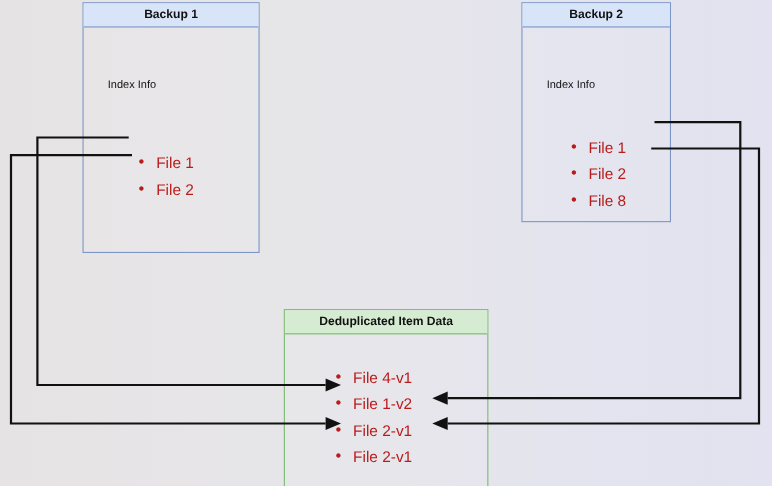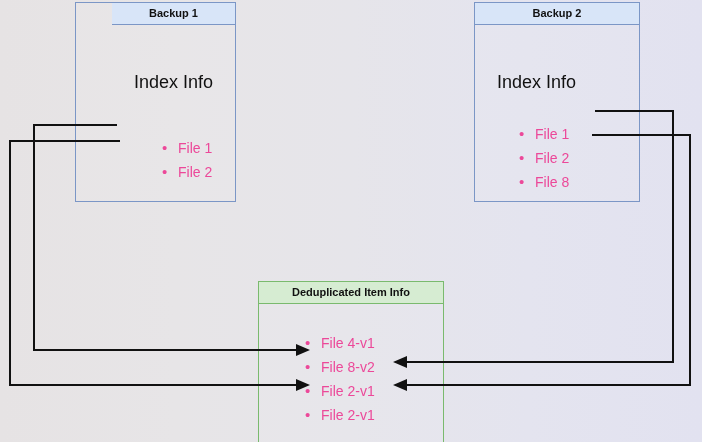--- a/index.html
+++ b/index.html
@@ -45,33 +45,33 @@
     background: #d8e5f8;
     border-bottom-color: #7b96c6;
   }
   .box-green { border-color: #7aba6e; }
   .box-green .box-header {
     background: #d6ecd2;
     border-bottom-color: #7aba6e;
   }
   .index-label {
     position: absolute;
-    font-size: 18px;
+    font-size: 10px;
     color: #111111;
     white-space: nowrap;
   }
   .file-list {
     position: absolute;
     margin: 0;
     padding: 0;
     list-style: none;
   }
   .file-list li {
     font-size: 14px;
-    color: #ec4899;
+    color: #b91c1c;
     white-space: nowrap;
     height: 24px;
     line-height: 24px;
     position: relative;
     padding-left: 16px;
   }
   .file-list li::before {
     content: "\2022";
     position: absolute;
     left: 0;
@@ -91,49 +91,49 @@
     stroke: #111111;
     stroke-width: 2;
   }
   svg.connectors polygon { fill: #111111; }
 </style>
 </head>
 <body>
 
 <div id="canvas">
 
-  <div class="box box-blue" style="left:75px; top:2px; width:161px; height:200px;padding-left:36px;">
+  <div class="box box-blue" style="left:75px; top:2px; width:161px; height:228px;">
     <div class="box-header">Backup 1</div>
     <div class="box-body">
       <div class="index-label" style="left:22px; top:47px;">Index Info</div>
       <ul class="file-list" style="left:50px; top:111px;">
         <li>File 1</li>
         <li>File 2</li>
       </ul>
     </div>
   </div>
 
-  <div class="box box-blue" style="left:474px; top:2px; width:166px; height:200px;">
+  <div class="box box-blue" style="left:474px; top:2px; width:136px; height:200px;">
     <div class="box-header">Backup 2</div>
     <div class="box-body">
       <div class="index-label" style="left:22px; top:47px;">Index Info</div>
       <ul class="file-list" style="left:44px; top:97px;">
         <li>File 1</li>
         <li>File 2</li>
         <li>File 8</li>
       </ul>
     </div>
   </div>
 
   <div class="box box-green" style="left:258px; top:281px; width:186px; height:170px;">
-    <div class="box-header">Deduplicated Item Info</div>
+    <div class="box-header">Deduplicated Item Data</div>
     <div class="box-body">
       <ul class="file-list" style="left:46px; top:27px;">
         <li>File 4-v1</li>
-        <li>File 8-v2</li>
+        <li>File 1-v2</li>
         <li>File 2-v1</li>
         <li>File 2-v1</li>
       </ul>
     </div>
   </div>
 
   <svg class="connectors" viewBox="0 0 702 442">
 
     <g>
       <path d="M 117 125 L 34 125 L 34 350 L 296 350"></path>

